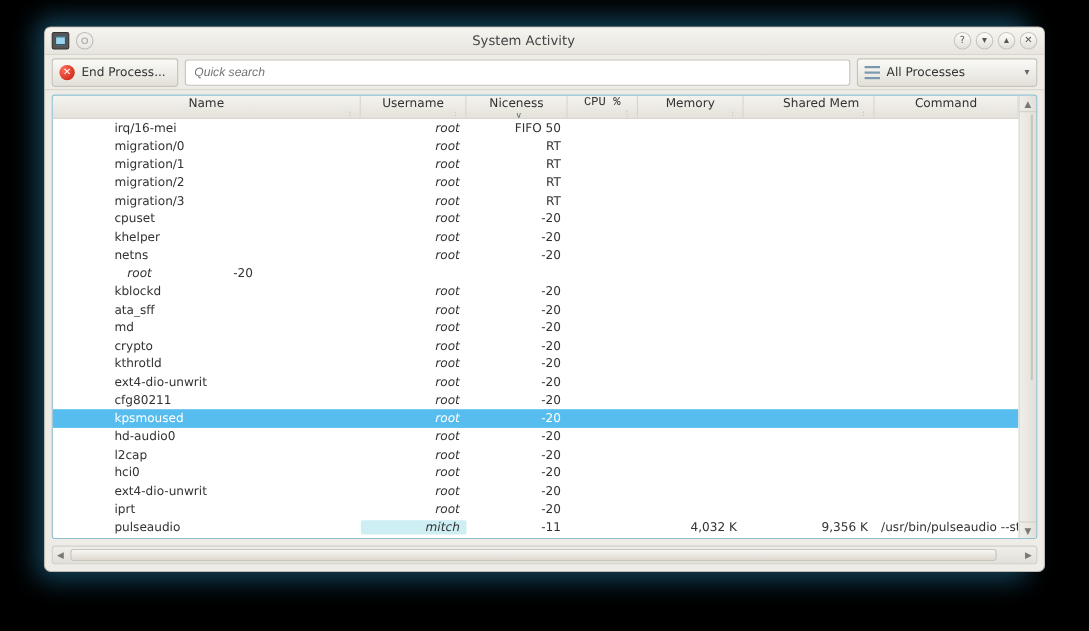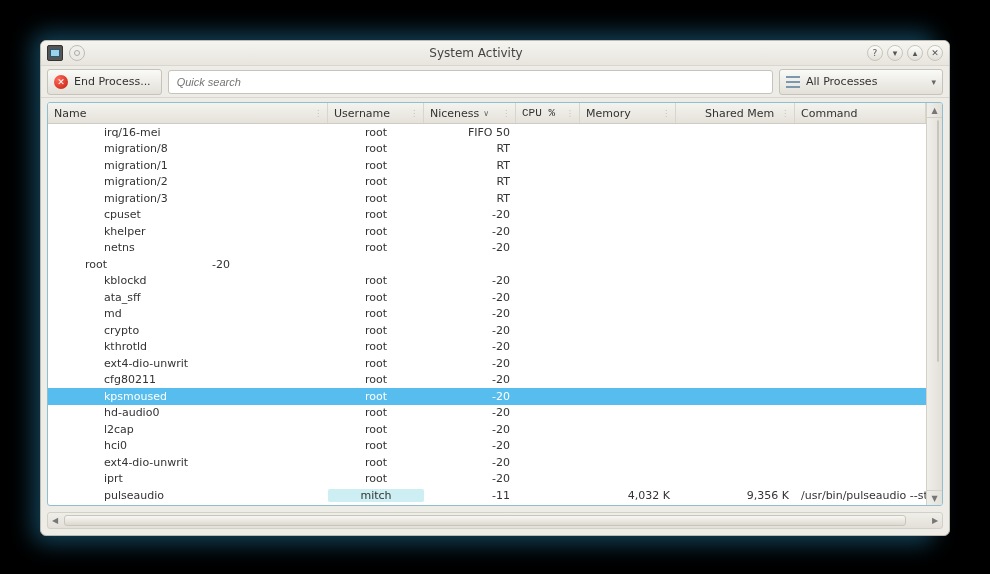--- a/index.html
+++ b/index.html
@@ -9,21 +9,21 @@
     font-family: "DejaVu Sans", "Liberation Sans", Arial, sans-serif;
     font-size: 11px;
     color: #222;
     width: 990px;
     height: 574px;
     overflow: hidden;
   }
   .glow-wrap {
     position: absolute;
     left: 40px;
-    top: 40px;
+    top: 24px;
     width: 887px;
     height: 496px;
     box-shadow: 0 0 22px 8px rgba(50,180,240,0.35);
     border-radius: 6px;
   }
   .window {
     width: 910px;
     height: 496px;
     background: #eeece7;
     border-radius: 6px;
@@ -132,30 +132,30 @@
   .thead {
     display:flex;
     background:linear-gradient(to bottom,#f5f3ee,#e4e2da);
     border-bottom:1px solid #cfccc4;
     height:20px;
     font-size:11px;color:#333;
     flex-shrink:0;
   }
   .th {
     display:flex;align-items:center;padding:0 6px;border-right:1px solid #d8d5cd;
-    box-sizing:border-box;white-space:nowrap;overflow:hidden;
+    box-sizing:border-box;white-space:nowrap;overflow:hidden;flex-direction:column;
   }
   .th .resize-dots{margin-left:auto;color:#bbb;font-size:8px;letter-spacing:-1px;}
   .th .sort-ind{margin-left:4px;color:#666;font-size:8px;}
   .tbody{flex:1;overflow:hidden;font-size:11px;color:#333;}
   .row{display:flex;height:16.5px;align-items:center;}
   .row.sel{background:#57bdee;color:#fff;}
   .row .cell{padding:0 6px;box-sizing:border-box;overflow:hidden;white-space:nowrap;}
   .cell.name{padding-left:56px;}
-  .cell.user{text-align:center;}
+  .cell.user{text-align:right;font-style:italic;}
   .cell.user.mitch{background:#cdeef2;border-radius:2px;}
   .cell.nice, .cell.cpu, .cell.mem, .cell.shmem{text-align:right;}
   .cell.cmd{padding-left:6px;}
   
   .c-name{width:280px;}
   .c-user{width:96px;}
   .c-nice{width:92px;}
   .c-cpu{width:64px;font-family:Liberation Mono, monospace;}
   .c-mem{width:96px;text-align:right;}
   .c-shmem{width:96px;margin-left:23px;}
@@ -252,21 +252,21 @@
             <div class="row">
               <div class="cell name c-name">irq/16-mei</div>
               <div class="cell user c-user">root</div>
               <div class="cell nice c-nice">FIFO 50</div>
               <div class="cell cpu c-cpu"></div>
               <div class="cell mem c-mem"></div>
               <div class="cell shmem c-shmem"></div>
               <div class="cell cmd c-cmd"></div>
             </div>
             <div class="row">
-              <div class="cell name c-name">migration/8</div>
+              <div class="cell name c-name">migration/0</div>
               <div class="cell user c-user">root</div>
               <div class="cell nice c-nice">RT</div>
               <div class="cell cpu c-cpu"></div>
               <div class="cell mem c-mem"></div>
               <div class="cell shmem c-shmem"></div>
               <div class="cell cmd c-cmd"></div>
             </div>
             <div class="row">
               <div class="cell name c-name">migration/1</div>
               <div class="cell user c-user">root</div>

